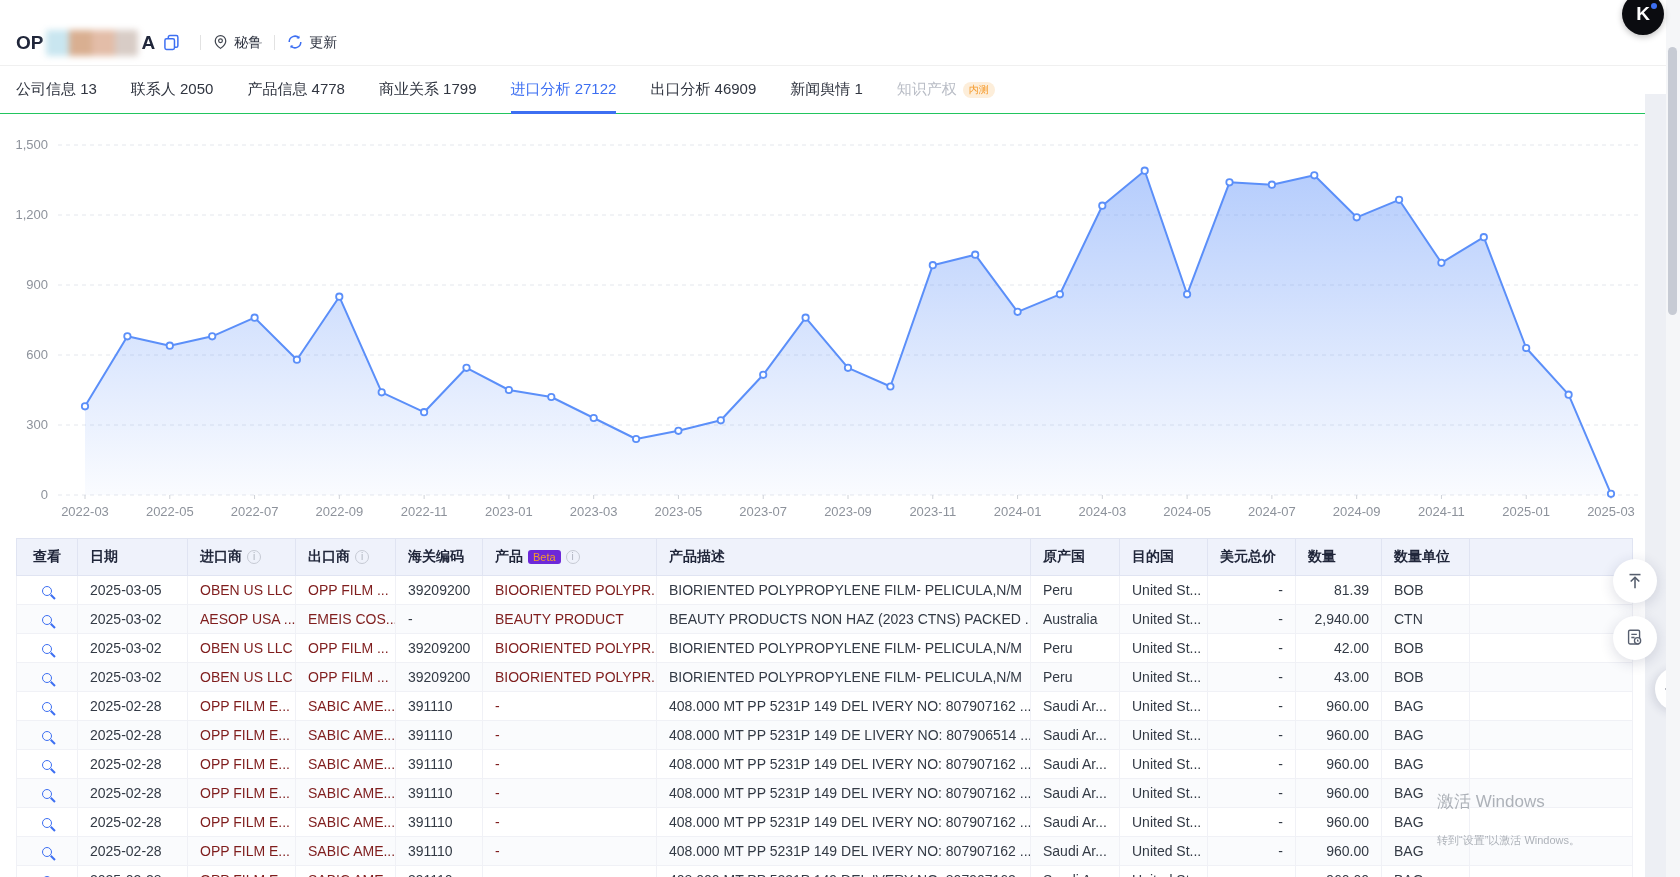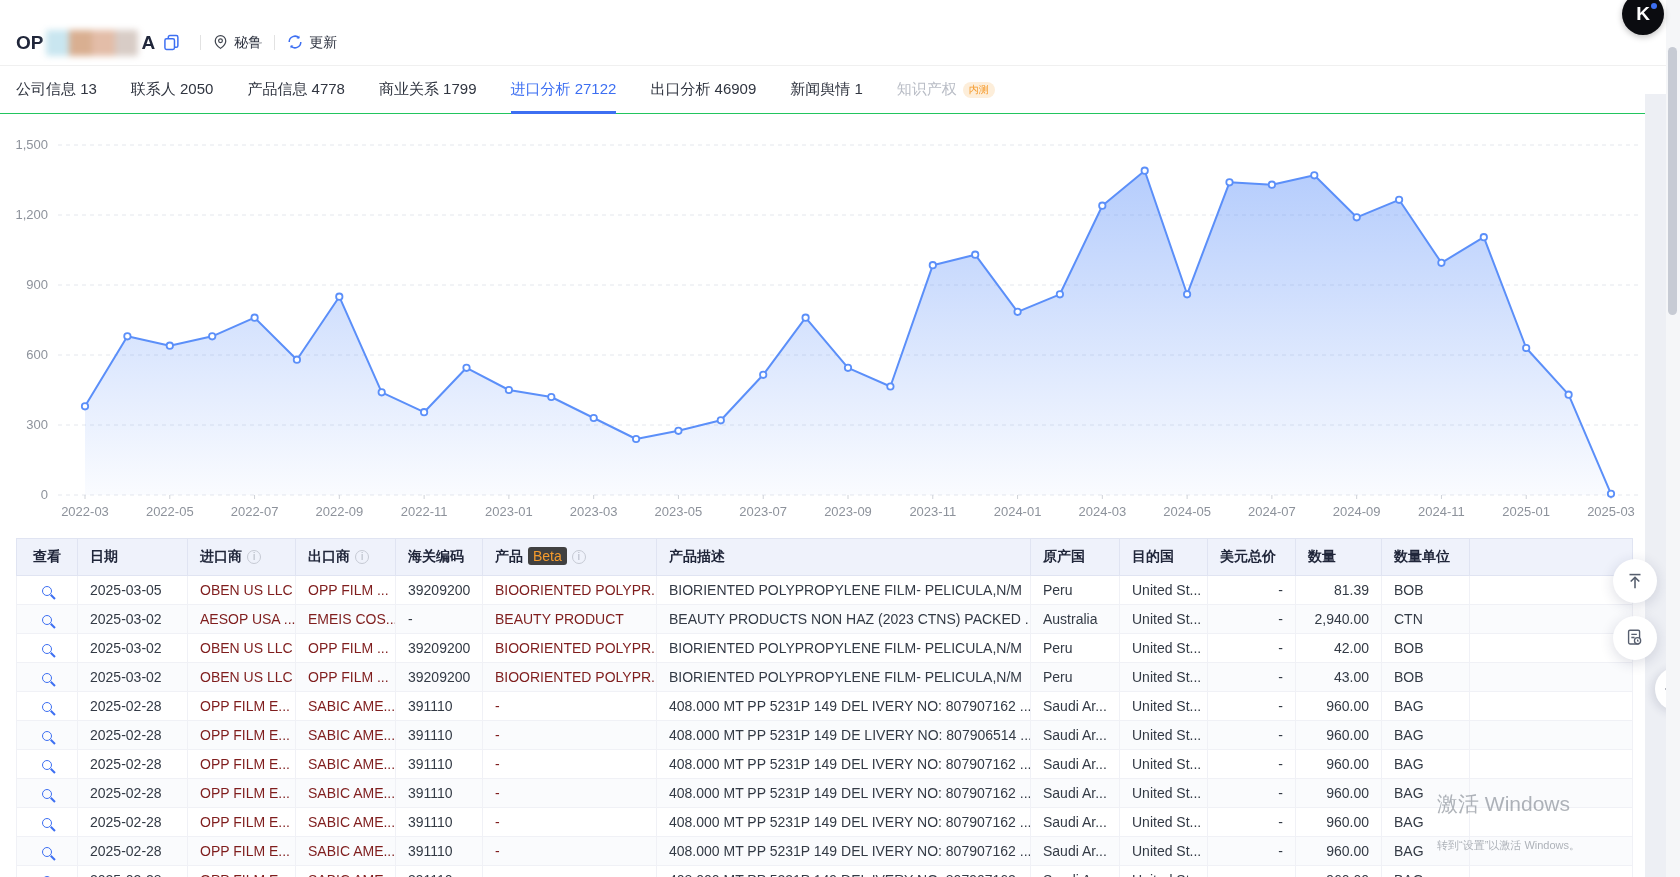--- a/index.html
+++ b/index.html
@@ -48,21 +48,21 @@
   thead th.c-right { text-align:left; }
   tbody td { height:29px; border-bottom:1px solid #f0f1f6; border-right:1px solid #f0f1f6;
     padding:0 12px; color:#333a45; white-space:nowrap; overflow:hidden; background:#fff; }
   tbody td:first-child { border-left:1px solid #f0f1f6; text-align:center; }
   tbody tr:nth-child(even) td { background:#fafbfd; }
   tbody td.c-right { text-align:right; }
   .link { color:#7f1d1d; cursor:pointer; text-decoration:none; }
   .info-i { display:inline-block; width:14px; height:14px; border:1px solid #c6cad4; border-radius:50%;
     font-size:10px; line-height:12px; color:#aeb3bf; text-align:center; margin-left:5px;
     font-weight:400; font-style:normal; vertical-align:1px; }
-  .beta-badge { background:#404040; color:#f59b2c; font-size:14px; padding:1px 5px;
+  .beta-badge { background:#6d28d9; color:#f59b2c; font-size:11px; padding:1px 5px;
     border-radius:3px; margin-left:5px; font-weight:400; }
   .mag-icon { display:inline-block; position:relative; width:10px; height:10px;
     border:1.6px solid #3D6FF2; border-radius:50%; cursor:pointer; vertical-align:middle; }
   .mag-icon::after { content:''; position:absolute; width:6px; height:1.6px; background:#3D6FF2;
     right:-5px; bottom:-2px; transform:rotate(45deg); }
 
   
   .gutter { position:absolute; left:1645px; top:94px; width:21px; height:783px; background:#edeff4; z-index:20; }
   .scroll-track { position:absolute; left:1666px; top:0; width:14px; height:877px; background:#f5f6f8; z-index:40; }
   .scroll-thumb { position:absolute; left:2px; top:47px; width:9px; height:268px; background:#c7cbd4; border-radius:5px; }
@@ -71,21 +71,21 @@
     cursor:pointer; z-index:30; }
   #fab-top { left:1613px; top:559px; }
   #fab-report { left:1613px; top:616px; }
   .panel-handle { position:absolute; left:1655px; top:667px; width:25px; height:44px; background:#fff;
     border-radius:22px 0 0 22px; box-shadow:-3px 2px 8px rgba(30,40,80,.12); display:flex;
     align-items:center; justify-content:center; z-index:29; cursor:pointer;
     color:#8a8f9b; font-size:14px; }
 
   
   .watermark { position:absolute; left:1437px; top:790px; color:rgba(110,117,128,.55); z-index:45; pointer-events:none; }
-  .wm1 { font-size:21px; }
+  .wm1 { font-size:17px; }
   .wm2 { font-size:11px; margin-top:20px; }
 </style>
 </head>
 <body>
 
 <div class="topbar">
   <div class="title">
     <span>OP</span>
     <span class="blur-block">
         <i></i>

